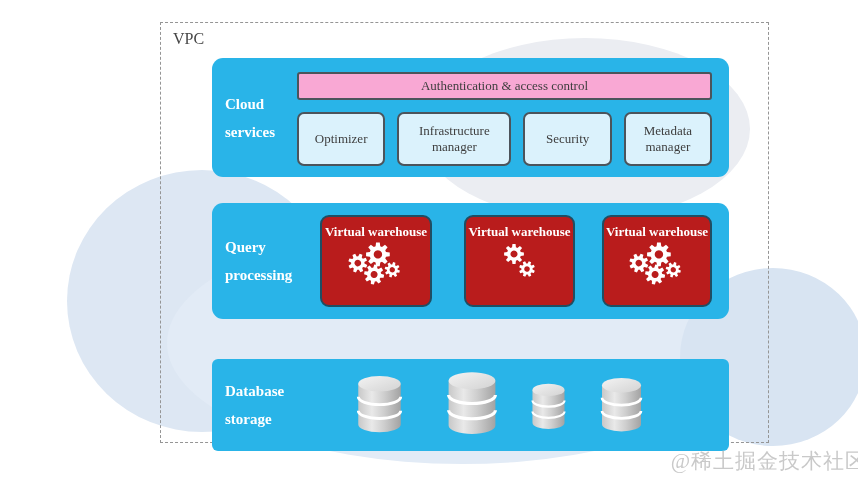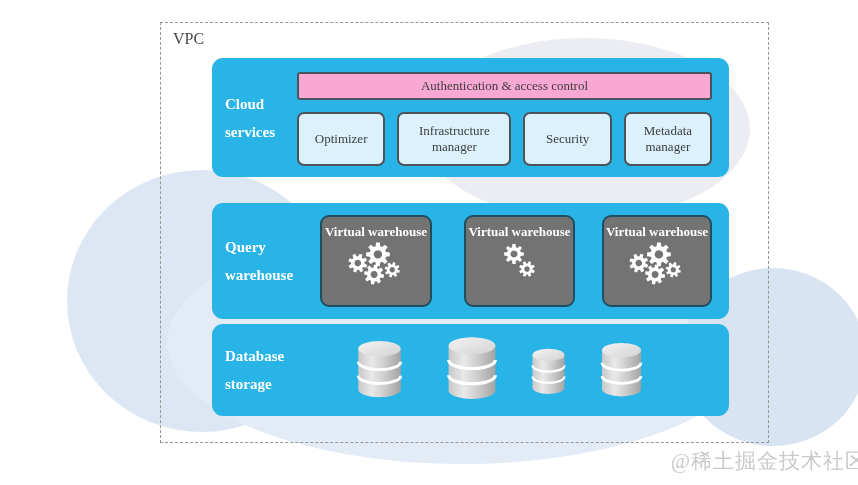--- a/index.html
+++ b/index.html
@@ -24,21 +24,21 @@
   .vpc-label{
     position:absolute;left:141px;top:30px;font-size:16px;color:#474747;
   }
 
   
   .section{
     position:absolute;left:180px;width:517px;background:#29b4e8;border-radius:11px;
   }
   .sec-cloud{top:58px;height:119px;}
   .sec-query{top:203px;height:116px;}
-  .sec-storage{top:324px;height:92px;}
+  .sec-storage{top:359px;height:92px;border-radius:6px;}
   .section-label{
     position:absolute;left:13px;top:0;height:100%;width:86px;
     display:flex;align-items:center;
     color:#ffffff;font-weight:bold;font-size:15px;line-height:28px;
   }
 
   
   .auth-bar{
     position:absolute;left:85px;top:14px;width:415px;height:28px;
     background:#f9a8d4;border:2px solid #4c545b;border-radius:3px;box-sizing:border-box;
@@ -52,21 +52,21 @@
   .svc-box{
     flex:1;background:#dbf2fc;border:2px solid #4c545b;border-radius:7px;box-sizing:border-box;
     display:flex;align-items:center;justify-content:center;text-align:center;
     font-size:13px;line-height:16px;color:#3e3e3e;padding:2px 4px;
   }
   .svc-box.wide{flex:1.34;}
 
   
   .warehouse{
     position:absolute;top:12px;height:92px;box-sizing:border-box;
-    background:#737373;border:2px solid #1f4e63;border-radius:9px;
+    background:#b91c1c;border:2px solid #1f4e63;border-radius:9px;
     display:flex;flex-direction:column;align-items:center;
   }
   .wh-1{left:108px;width:112px;}
   .wh-2{left:252px;width:111px;}
   .wh-3{left:390px;width:110px;}
   .wh-label{
     padding-top:7px;text-align:center;color:#ffffff;font-weight:bold;
     font-size:13px;line-height:16px;
   }
   .gears-4{width:64px;height:46px;margin-top:1px;}
@@ -140,21 +140,21 @@
     <div class="auth-bar">Authentication &amp; access control</div>
     <div class="svc-row">
       <div class="svc-box">Optimizer</div>
       <div class="svc-box wide">Infrastructure manager</div>
       <div class="svc-box">Security</div>
       <div class="svc-box">Metadata manager</div>
     </div>
   </div>
 
   <div class="section sec-query">
-    <div class="section-label">Query warehouse</div>
+    <div class="section-label">Query processing</div>
 
     <div class="warehouse wh-1">
       <div class="wh-label">Virtual warehouse</div>
       <svg class="gears-4" viewBox="-33 -24 66 48">
         <use href="#gear-cluster-4"></use>
       </svg>
     </div>
 
     <div class="warehouse wh-2">
       <div class="wh-label">Virtual warehouse</div>

